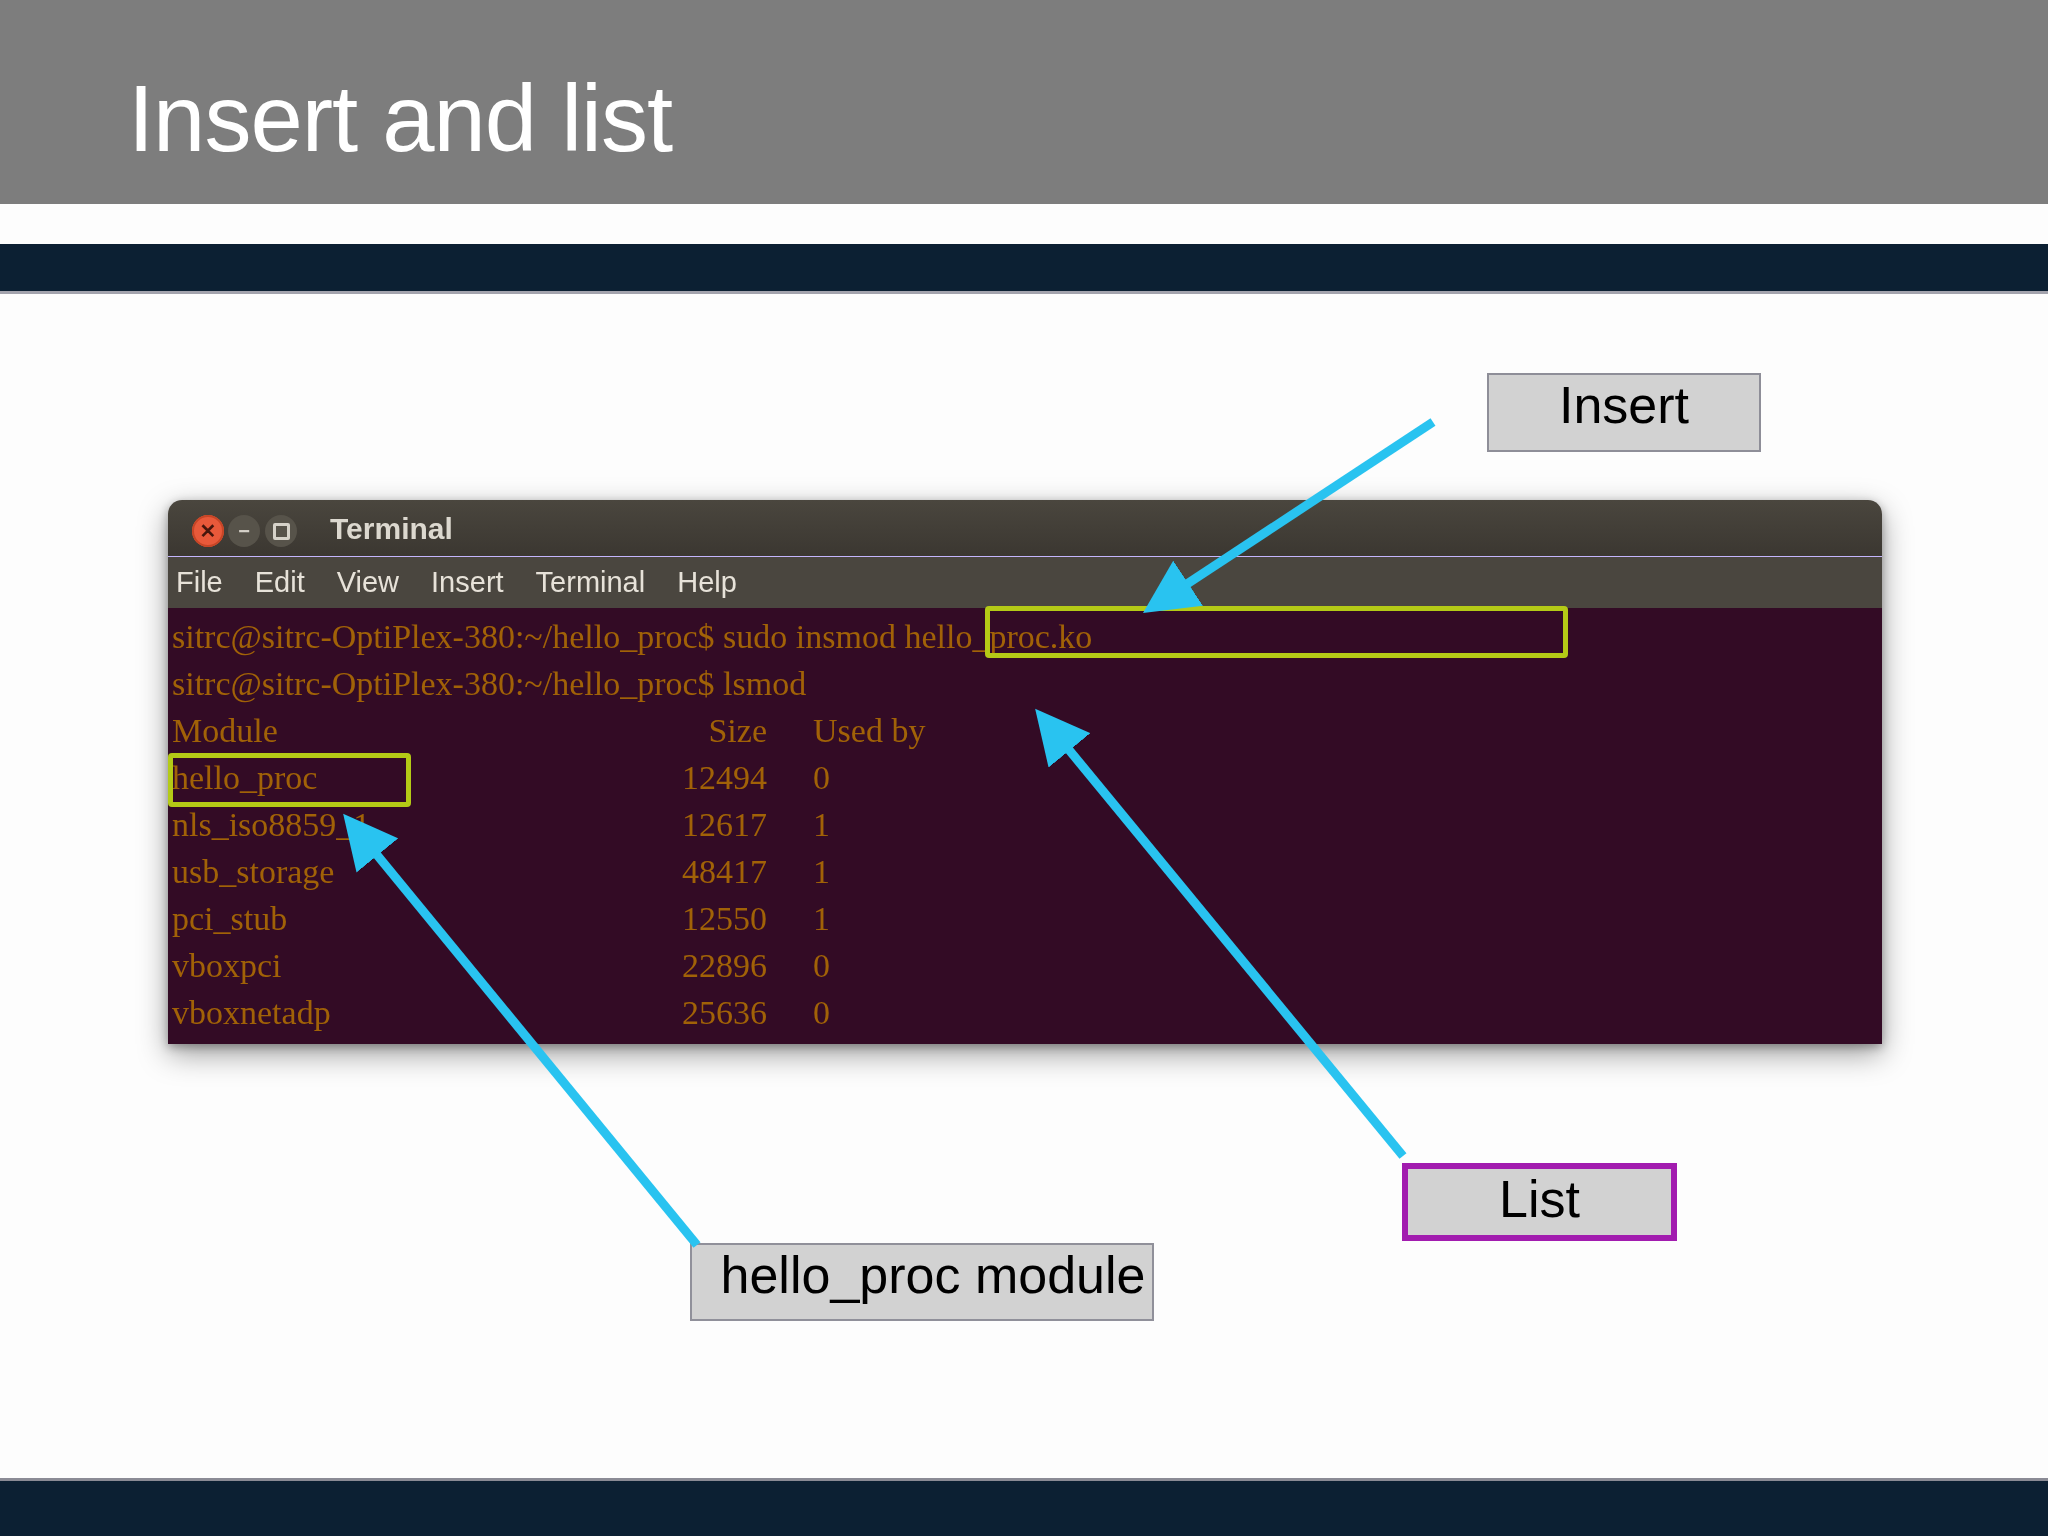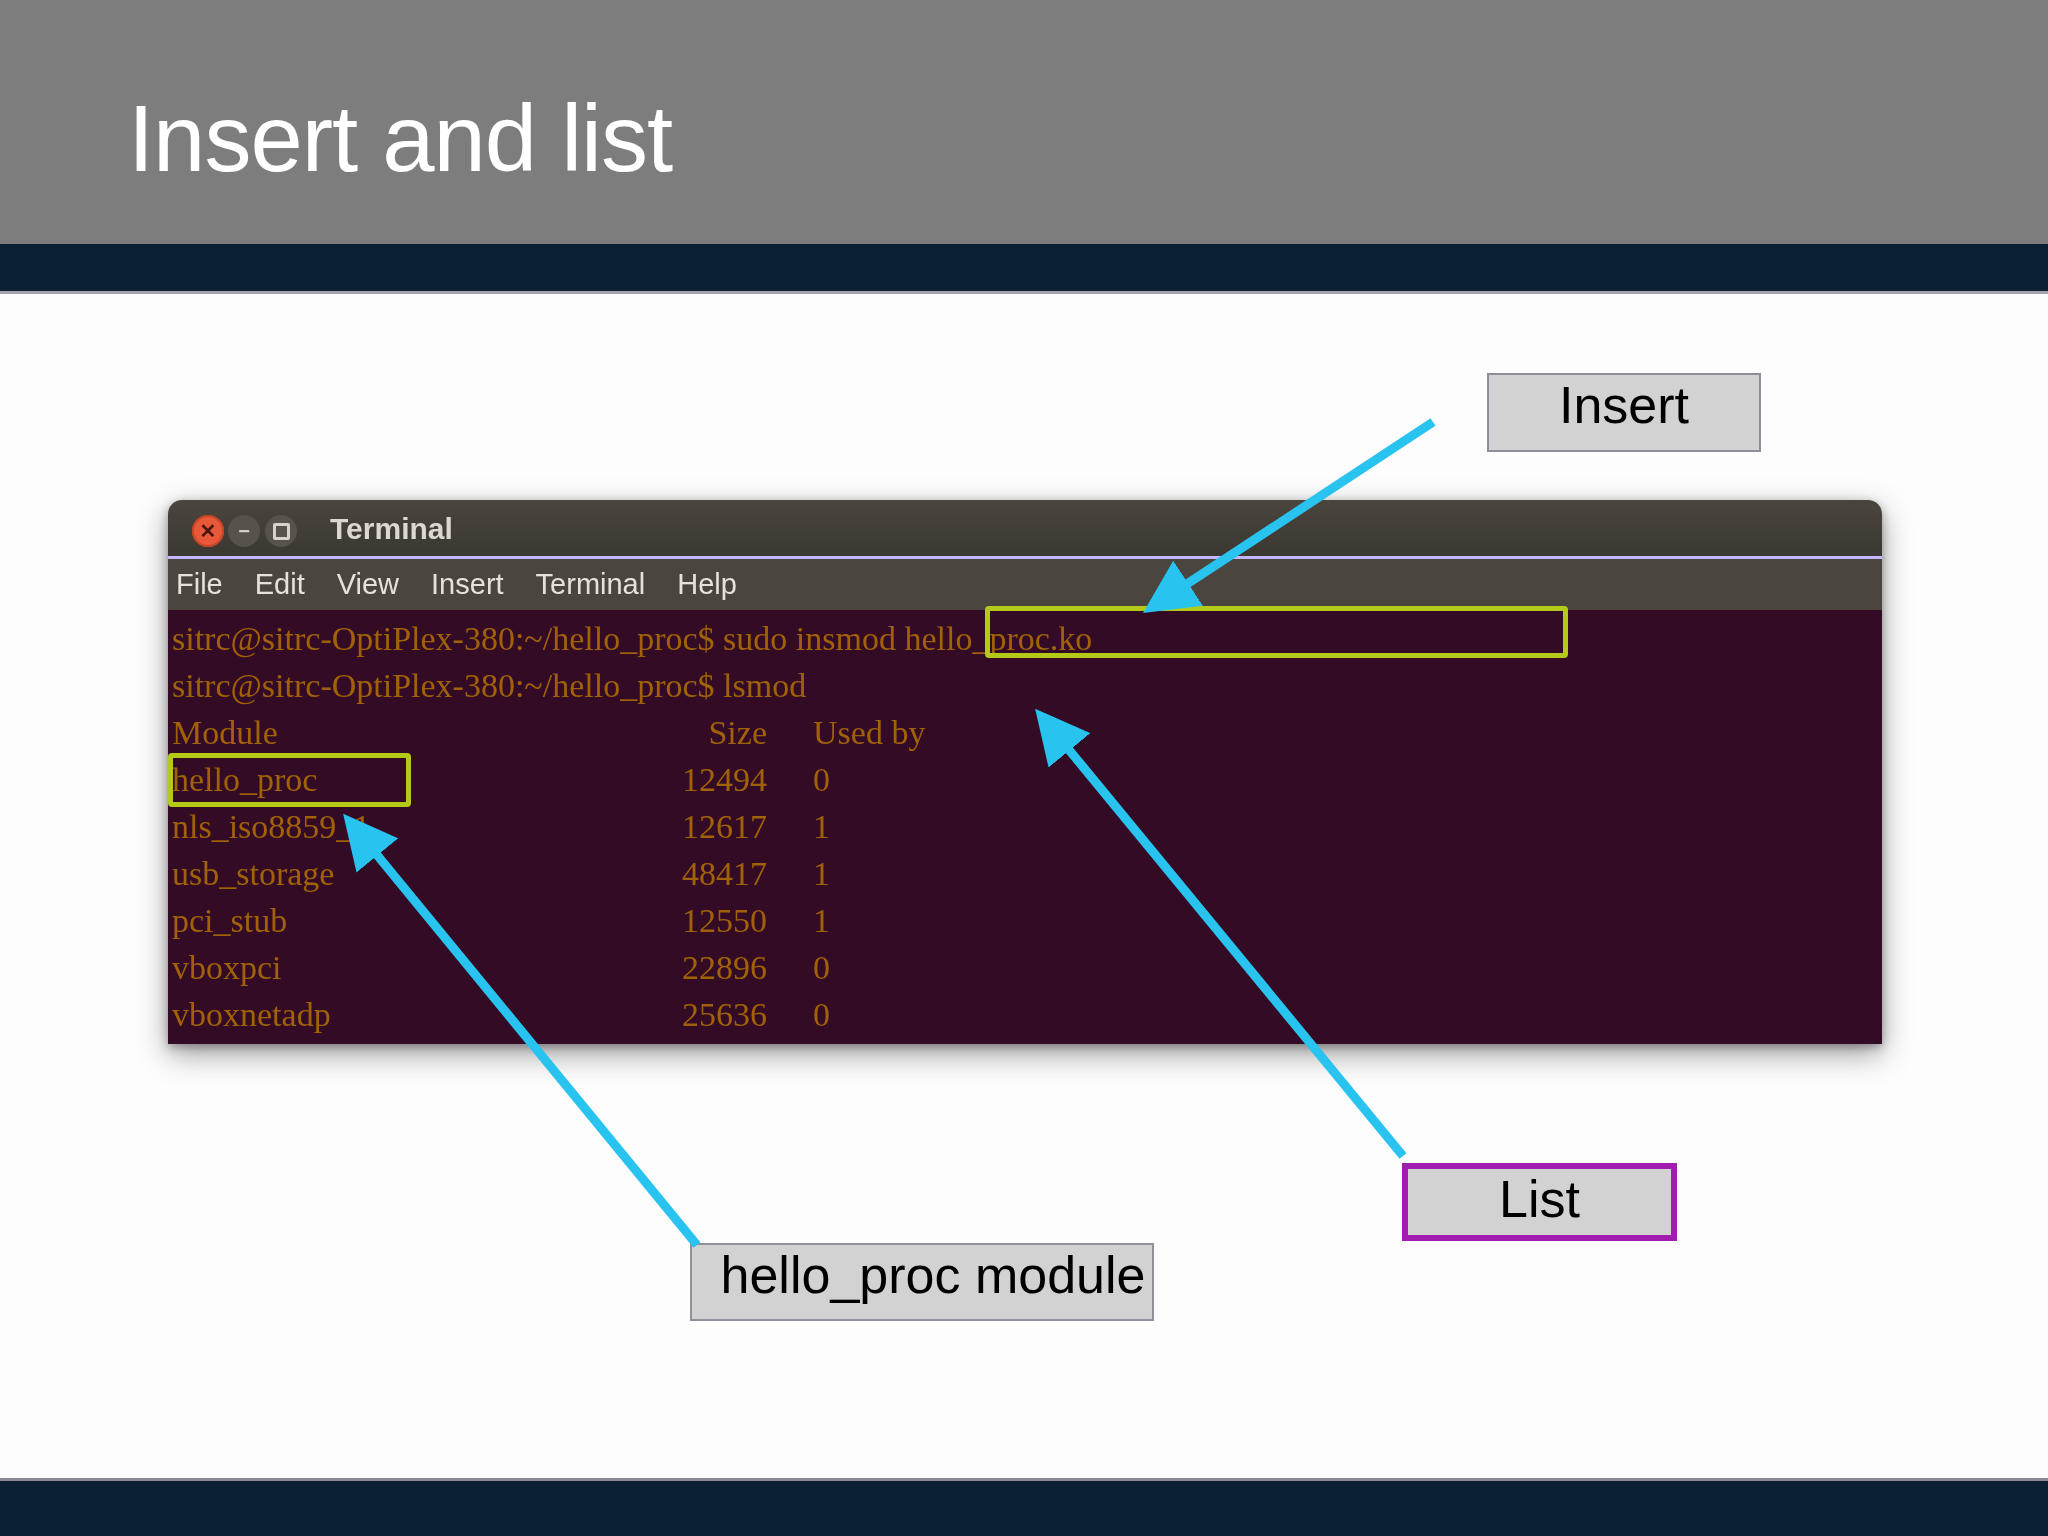--- a/index.html
+++ b/index.html
@@ -1,20 +1,20 @@
 <!DOCTYPE html>
 <html><head>
 <meta charset="utf-8">
 <style>
   html,body{margin:0;padding:0;background:#fff;}
   .stage{position:relative;width:2048px;height:1536px;background:#fdfdfd;overflow:hidden;
          font-family:"Liberation Sans",sans-serif;}
 
   
-  .slide-header{position:absolute;left:0;top:0;width:2048px;height:244px;background:#7d7d7d;
+  .slide-header{position:absolute;left:0;top:0;width:2048px;height:204px;background:#7d7d7d;
                 display:flex;align-items:center;padding-left:128px;box-sizing:border-box;}
   .slide-title{margin:0;padding-top:34px;font-size:94px;font-weight:normal;letter-spacing:-1px;color:#ffffff;}
   .accent-stripe{position:absolute;left:0;top:244px;width:2048px;height:47px;background:#0c2033;
                  border-bottom:3px solid #a3a3ad;box-sizing:content-box;}
   .slide-footer{position:absolute;left:0;top:1478px;width:2048px;height:58px;background:#0c2033;
                 border-top:3px solid #8b8b95;box-sizing:border-box;}
 
   
   .terminal{position:absolute;left:168px;top:500px;width:1714px;height:544px;
             border-radius:14px 14px 0 0;overflow:hidden;
@@ -22,21 +22,21 @@
   .titlebar{position:relative;height:56px;background:linear-gradient(#4a463e,#3b3731);}
   .wbtn{position:absolute;top:15px;width:32px;height:32px;border-radius:50%;
         display:flex;align-items:center;justify-content:center;font-size:20px;line-height:1;}
   .wbtn.close{left:24px;background:#e8593a;color:#46160c;font-weight:bold;box-shadow:inset 0 0 0 2px #c64526;}
   .wbtn.min{left:60px;background:#57534a;color:#d6d2c9;font-weight:bold;}
   .wbtn.max{left:97px;background:#57534a;}
   .wbtn.max i{display:block;width:11px;height:11px;border:3px solid #d6d2c9;border-radius:2px;}
   .wtitle{position:absolute;left:162px;top:12px;font-size:30px;font-weight:bold;color:#dcd8cf;}
 
   .menubar{height:51px;background:#4a463f;display:flex;align-items:center;gap:28px;
-           padding-left:6px;border-top:3px solid #c4b5fd;}
+           padding-left:6px;border-top:1px solid #c4b5fd;}
   .menu-item{font-size:29px;color:#e7e2d9;padding:0 2px;}
 
   .tcontent{height:437px;background:#330b25;color:#a16207;
             font-family:Liberation Serif, serif;font-size:34px;line-height:47px;
             padding:5px 0 0 4px;box-sizing:border-box;overflow:hidden;white-space:pre;}
   .tline{height:47px;}
   .col-name{display:inline-block;width:491px;}
   .col-size{display:inline-block;width:104px;text-align:right;}
   .col-used{display:inline-block;margin-left:46px;}
 

